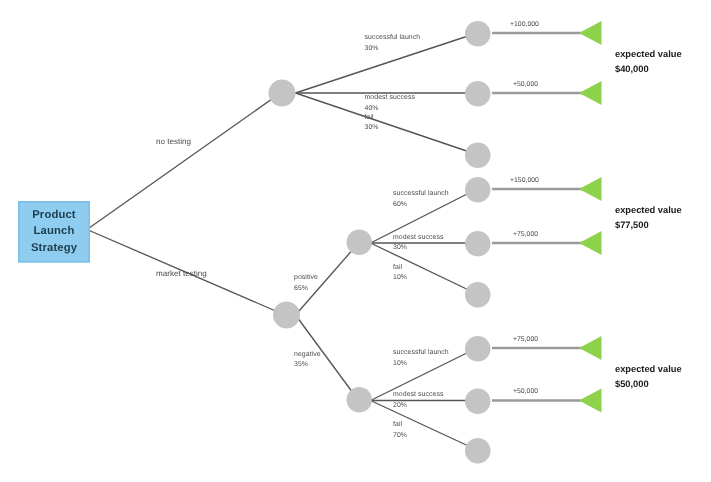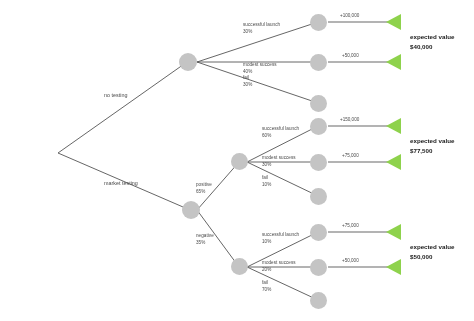--- a/index.html
+++ b/index.html
@@ -51,20 +51,27 @@
 
       <path d="M328,22 L390,22" stroke-width="1.6" stroke="#9a9a9a"></path>
       <path d="M328,62 L390,62" stroke-width="1.6" stroke="#9a9a9a"></path>
       <path d="M328,126 L390,126" stroke-width="1.6" stroke="#9a9a9a"></path>
       <path d="M328,162 L390,162" stroke-width="1.6" stroke="#9a9a9a"></path>
       <path d="M328,232 L390,232" stroke-width="1.6" stroke="#9a9a9a"></path>
       <path d="M328,267 L390,267" stroke-width="1.6" stroke="#9a9a9a"></path>
     </g>
   </svg>
 
+  <div class="node-box" style="left:12px;top:134px;width:46px;height:39px;">
+    <div>
+      <span>Product</span><br>
+      <span>Launch</span><br>
+      <span>Strategy</span>
+    </div>
+  </div>
 
   <div class="branch-lbl" style="left:104px;top:92px;">no testing</div>
   <div class="branch-lbl" style="left:104px;top:180px;">market testing</div>
 
   <div class="chance" style="left:179px;top:53px;width:18px;height:18px;"></div>
   <div class="chance" style="left:182px;top:201px;width:18px;height:18px;"></div>
   <div class="chance" style="left:231px;top:153px;width:17px;height:17px;"></div>
   <div class="chance" style="left:231px;top:258px;width:17px;height:17px;"></div>
 
   <div class="lbl" style="left:196px;top:182px;">

